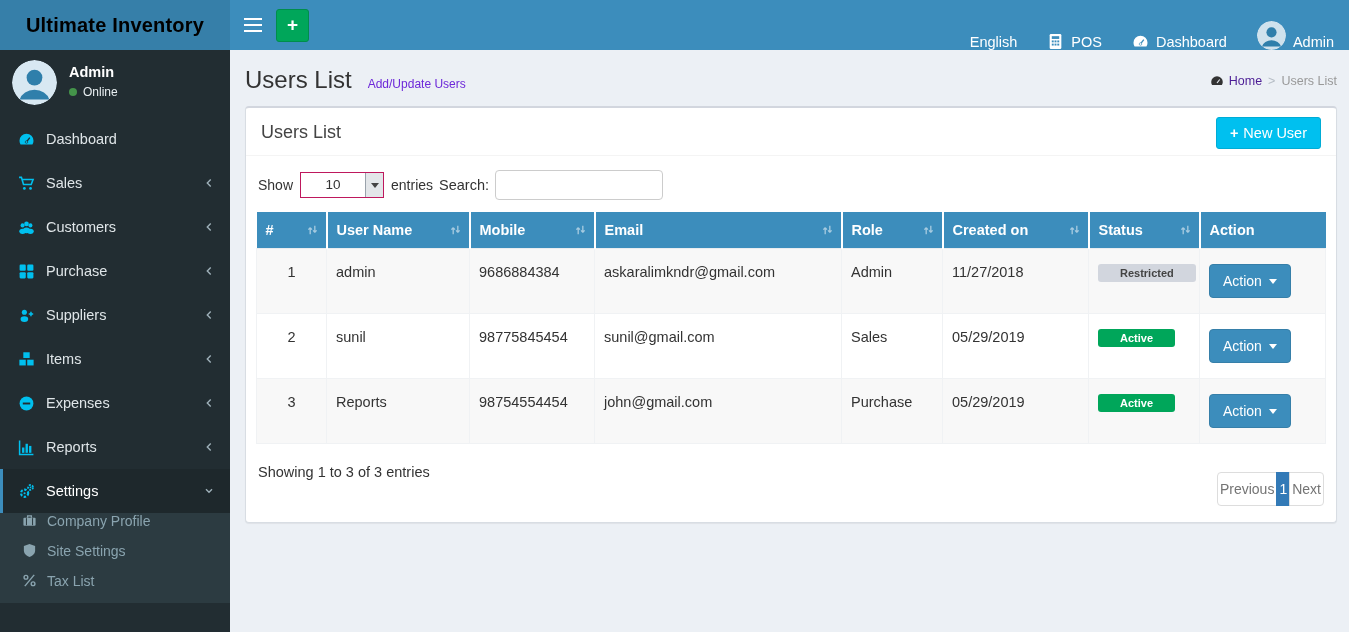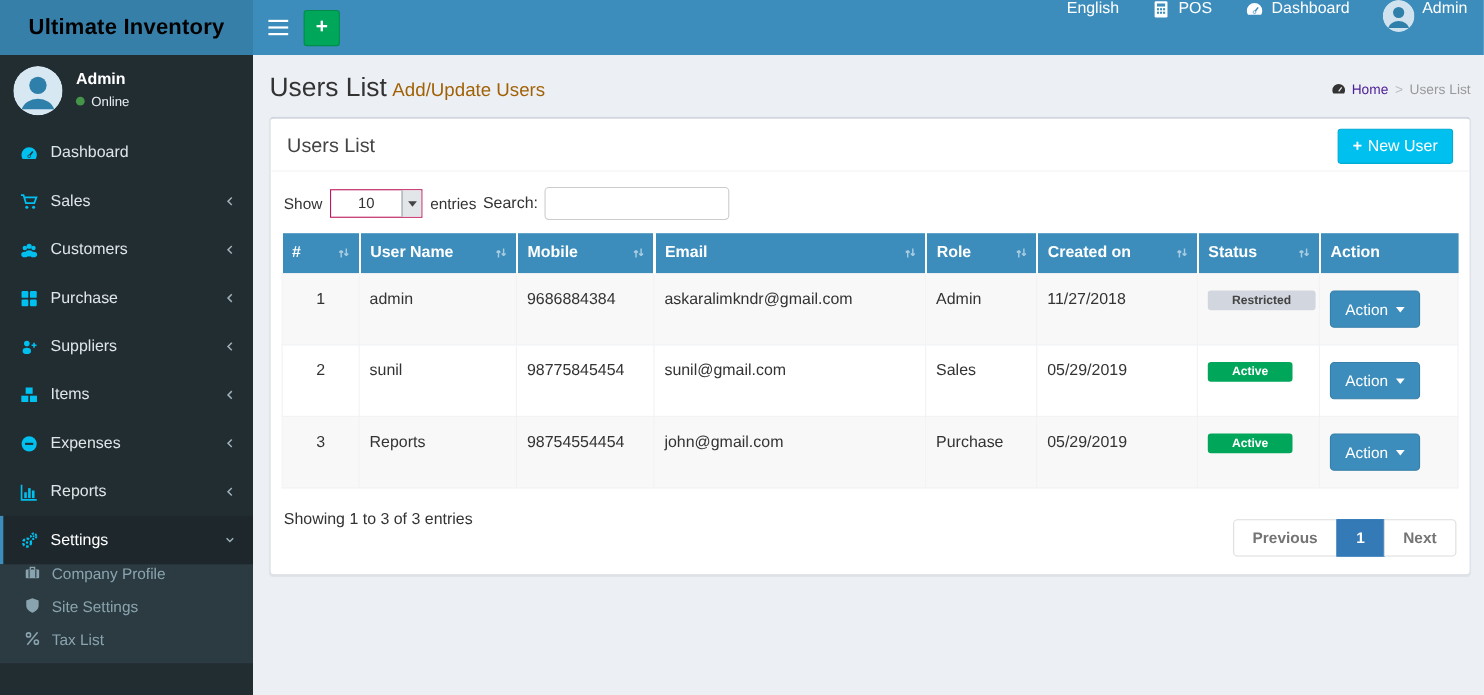--- a/index.html
+++ b/index.html
@@ -10,21 +10,21 @@
   .main-header { height:50px; display:flex; }
   .logo { width:230px; background:#367fa9; color:#000000; display:flex; align-items:center; justify-content:center; font-size:20px; font-weight:bold; letter-spacing:.2px; }
   .navbar { flex:1; background:#3c8dbc; display:flex; align-items:center; }
   .sidebar-toggle { width:46px; height:50px; display:flex; align-items:center; justify-content:center; cursor:pointer; }
   .bars { width:18px; height:2.5px; background:#fff; position:relative; }
   .bars::before,.bars::after { content:""; position:absolute; left:0; width:18px; height:2.5px; background:#fff; }
   .bars::before { top:-6px; } .bars::after { top:6px; }
   .add-btn { width:33px; height:33px; background:#00a65a; border:1px solid #008d4c; border-radius:3px; color:#fff; font-size:19px; font-weight:bold; line-height:30px; text-align:center; cursor:pointer; }
   .plus-icon::before { content:"+"; }
   .navbar-right { margin-left:auto; display:flex; align-items:center; height:50px; }
-  .nav-item { color:#fff; padding:0 15px; height:50px; display:flex; align-items:flex-start; gap:7px; cursor:pointer; font-size:14.5px; }
+  .nav-item { color:#fff; padding:0 15px; height:50px; display:flex; align-items:flex-end; gap:7px; cursor:pointer; font-size:14.5px; }
   .nav-icon { width:17px; height:17px; display:inline-block; color:#fff; }
   .nav-avatar { width:29px; height:29px; border-radius:50%; overflow:hidden; flex-shrink:0; }
 
   
   .wrapper { display:flex; height:582px; overflow:hidden; }
 
   
   .sidebar { width:230px; background:#222d32; flex-shrink:0; }
   .user-panel { padding:10px 10px 12px 12px; display:flex; gap:12px; align-items:flex-start; }
   .user-avatar { width:45px; height:45px; border-radius:50%; overflow:hidden; flex-shrink:0; }
@@ -40,21 +40,21 @@
   .sub-item { height:30px; display:flex; align-items:flex-start; padding-left:22px; color:#8aa4af; cursor:pointer; font-size:14px; }
   .sub-item .mi { width:15px; height:15px; color:#8aa4af; margin-right:10px; }
   .needle { stroke:#222d32; }
   .navbar .needle { stroke:#3c8dbc; }
   .breadcrumb .needle { stroke:#ecf0f5; }
 
   
   .content-wrapper { flex:1; padding:0 15px; }
   .content-header { position:relative; padding:16px 0 12px 0; }
   .page-title { font-size:24px; font-weight:normal; color:#333; display:inline; }
-  .page-subtitle { font-size:17px; color:#a16207; margin-left:5px; }
+  .page-subtitle { font-size:12px; color:#6d28d9; margin-left:16px; }
   .breadcrumb { position:absolute; right:0; top:24px; font-size:12.5px; color:#444; display:flex; align-items:center; gap:6px; }
   .breadcrumb .bc-home { display:flex; align-items:center; gap:5px; cursor:pointer; color:#4c1d95; }
   .breadcrumb .mi { width:14px; height:14px; color:#333; }
   .bc-sep { color:#b5bcc4; } .bc-current { color:#999; }
 
   
   .box { background:#fff; border:1px solid #d8dde3; border-top:2px solid #d2d6de; border-radius:4px; box-shadow:0 1px 1px rgba(0,0,0,.06); }
   .box-header { position:relative; padding:14px 15px 12px 15px; border-bottom:1px solid #f4f4f4; }
   .box-title { font-size:18px; font-weight:normal; color:#444; }
   .new-user-btn { position:absolute; right:15px; top:9px; background:#00c0ef; border:1px solid #00acd6; color:#fff; font-size:14.5px; padding:7px 13px; border-radius:3px; cursor:pointer; display:flex; align-items:center; gap:5px; }
@@ -87,21 +87,21 @@
   .badge { display:inline-block; font-size:11px; font-weight:bold; padding:3px 22px; border-radius:3px; }
   .badge.restricted { background:#d2d6de; color:#444; }
   .badge.active { background:#00a65a; color:#fff; }
   .action-btn { background:#3c8dbc; border:1px solid #367fa9; color:#fff; font-size:14px; padding:8px 13px; border-radius:4px; cursor:pointer; display:inline-flex; align-items:center; gap:7px; font-family:inherit; }
   .action-btn .caret { border-top-color:#fff; }
 
   
   .dt-footer { display:flex; align-items:flex-start; margin:14px 2px 0 2px; }
   .dt-info { font-size:14.5px; color:#333; padding-top:6px; }
   .pagination { margin-left:auto; margin-top:14px; display:flex; list-style:none; }
-  .page-btn { border:1px solid #ddd; background:#fff; color:#747474; padding:8px 17px; font-size:14px; cursor:pointer; margin-left:-1px;font-weight:bold; }
+  .page-btn { border:1px solid #ddd; background:#fff; color:#747474; padding:8px 2px; font-size:14px; cursor:pointer; margin-left:-1px; }
   .page-btn.first { border-radius:4px 0 0 4px; margin-left:0; }
   .page-btn.last { border-radius:0 4px 4px 0; }
   .page-btn.current { background:#337ab7; border-color:#337ab7; color:#fff; }
 
   svg { display:block; }
 </style>
 </head>
 <body>
 
 <header class="main-header">

